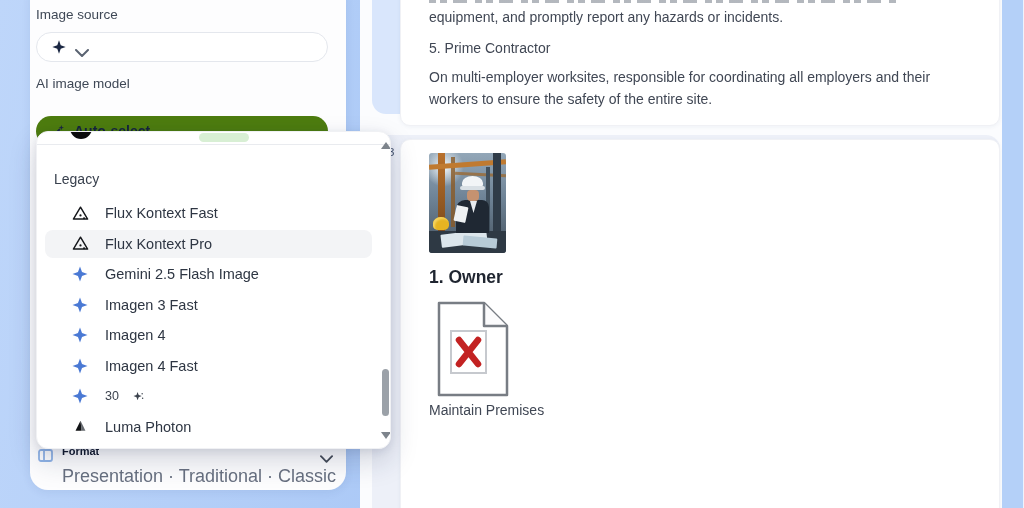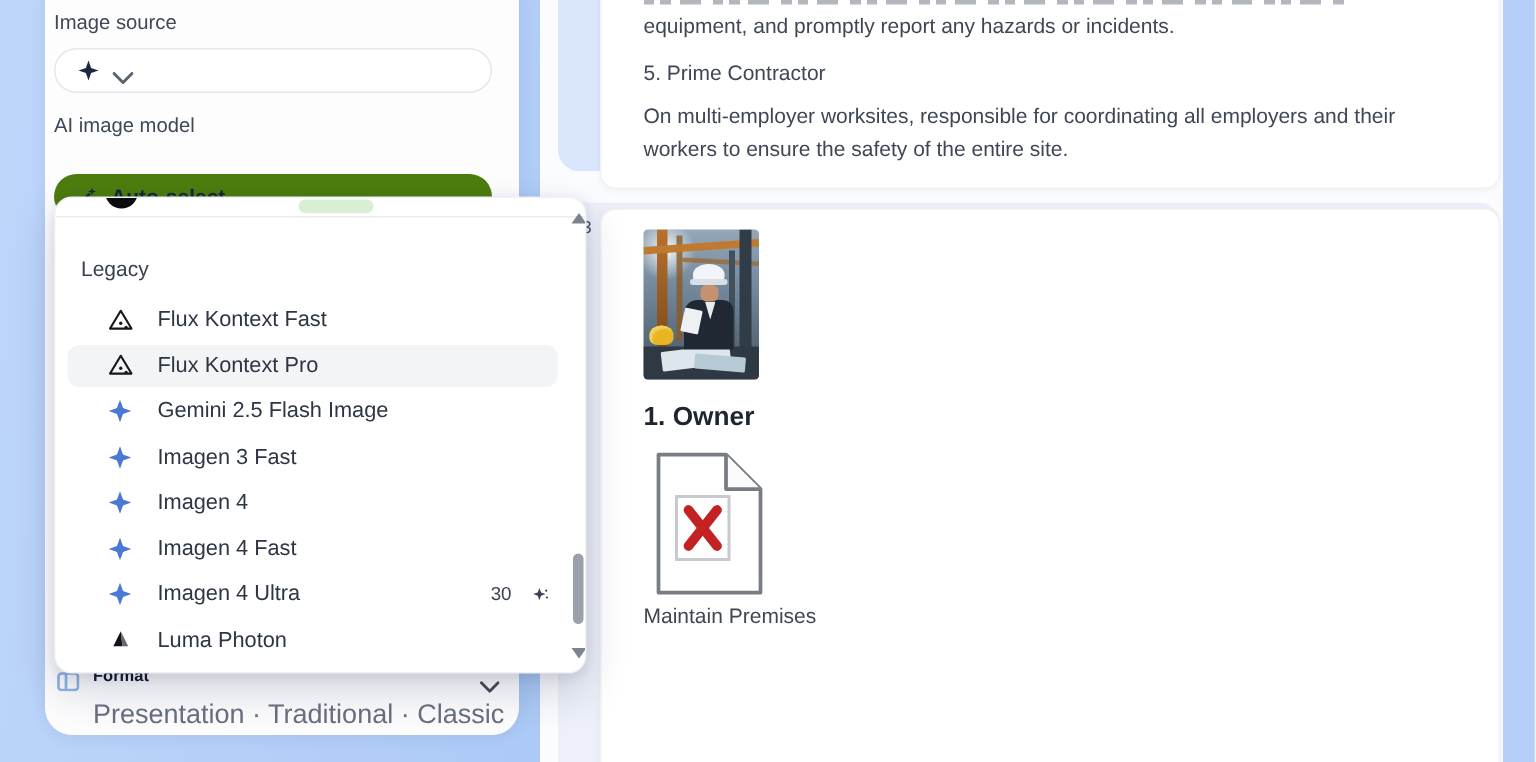--- a/index.html
+++ b/index.html
@@ -299,21 +299,20 @@
     <span class="dd-label">Imagen 4 Fast</span>
 
   </div>
 
   <div class="dd-item">
     <span class="dd-icon">
             <svg viewBox="0 0 24 24" width="18" height="18">
               <path d="M12 2 L14.7 9.3 L22 12 L14.7 14.7 L12 22 L9.3 14.7 L2 12 L9.3 9.3 Z" fill="#4a79d4"></path>
             </svg>
           </span>
-    <span class="dd-label">Imagen 4 Ultra</span>
     <span class="dd-credits">
             <span>30</span>
             <svg viewBox="0 0 24 24" width="11" height="11">
               <path d="M10 2 L12.4 8.6 L19 11 L12.4 13.4 L10 20 L7.6 13.4 L1 11 L7.6 8.6 Z" fill="#3c434e"></path>
               <circle cx="20" cy="6" r="1.6" fill="#3c434e"></circle>
               <circle cx="21" cy="16" r="1.6" fill="#3c434e"></circle>
             </svg>
           </span>
   </div>
 

